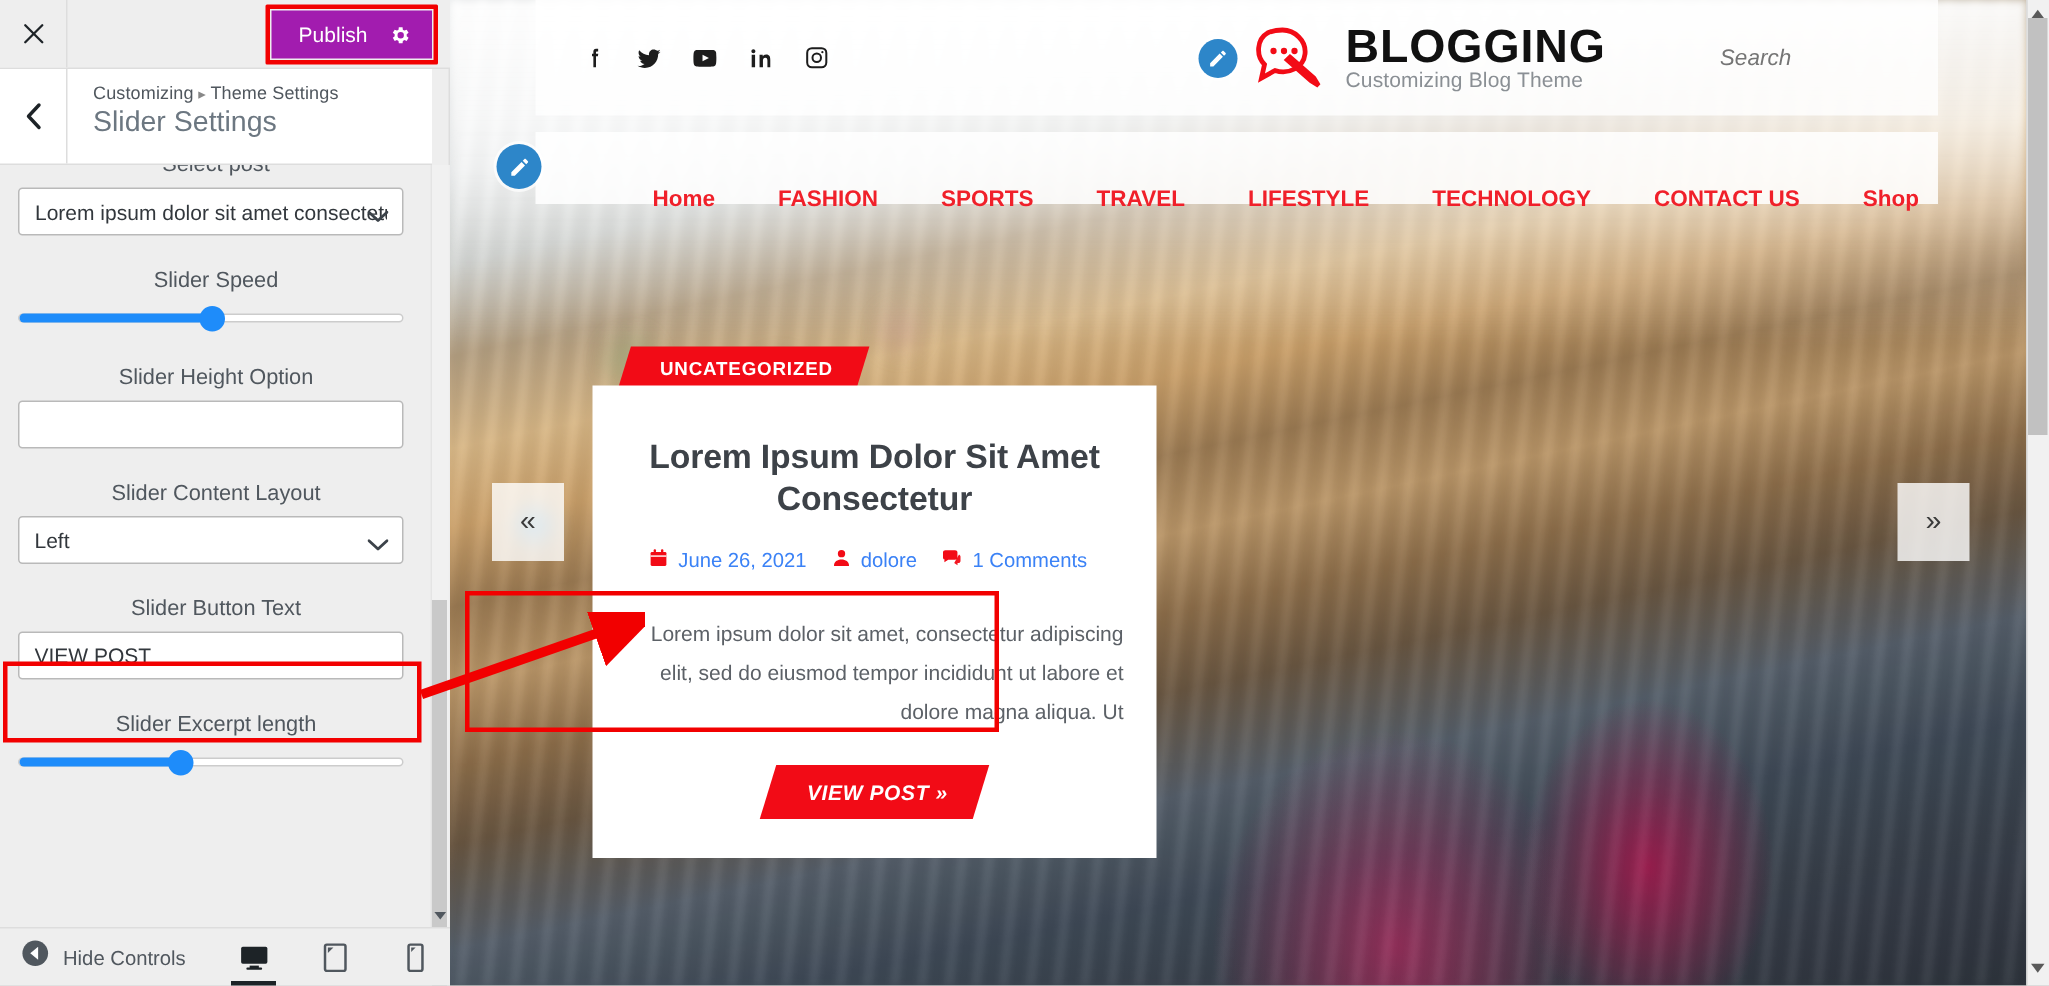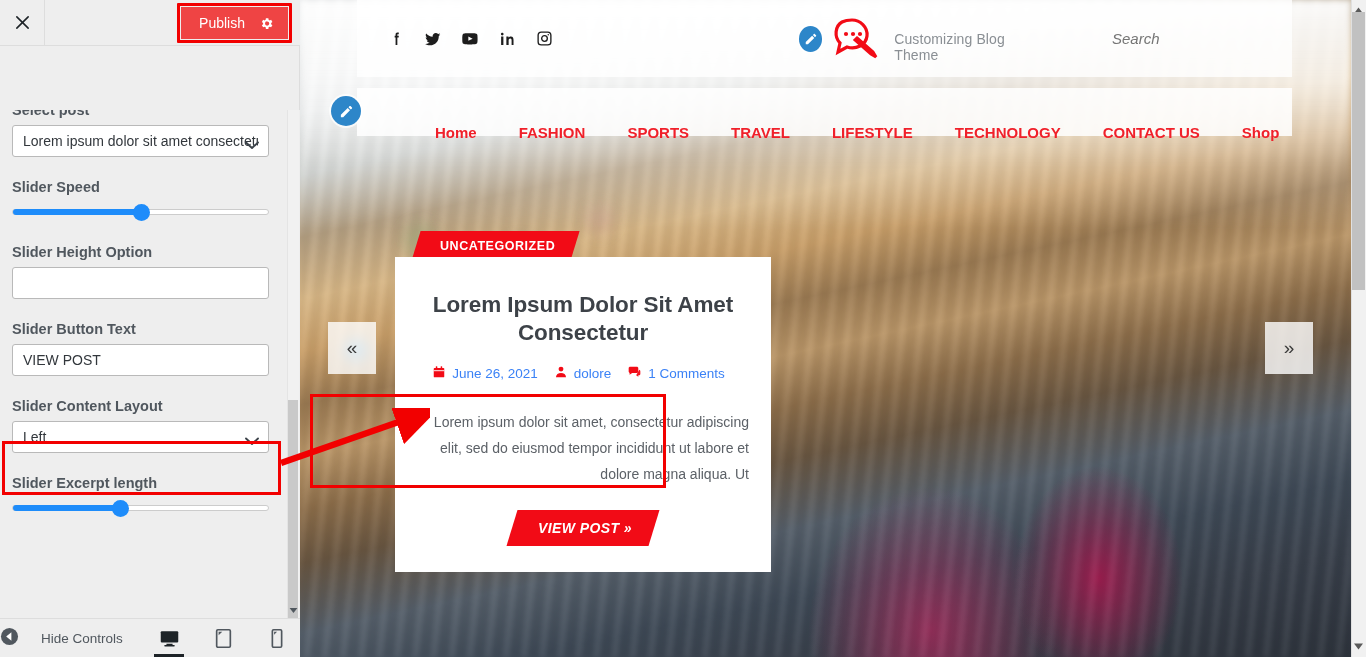--- a/index.html
+++ b/index.html
@@ -28,21 +28,21 @@
     width: 45px; height: 45px; display: flex; align-items: center; justify-content: center;
     border-right: 1px solid #ddd; background: #eeeeee; cursor: pointer;
   }
   .cz-close svg { display:block; }
   .cz-publish-wrap {
     position: absolute; right: 8px; top: 3px;
     border: 3px solid #f20000; padding: 1px; border-radius: 1px;
   }
   .cz-publish {
     display: flex; align-items: center; gap: 14px;
-    background: #ef4444; color: #fff;
+    background: #a21caf; color: #fff;
     font-size: 14px; padding: 8px 14px 8px 18px; border: none;
     cursor: pointer; font-family: "Liberation Sans", sans-serif;
   }
   .cz-publish .gear { display:flex; align-items:center; }
 
   .cz-header {
     position: absolute; left: 0; top: 46px; width: 288px; height: 64px;
     background: #fff; border-bottom: 1px solid #ddd;
     display: flex; align-items: stretch;
   }
@@ -56,21 +56,22 @@
   .cz-panel-title { font-size: 19px; color: #6c7781; font-weight: 400; margin-top: 2px; }
 
   .cz-body {
     position: absolute; left: 0; top: 110px; width: 300px; height: 508px;
     background: #eeeeee; overflow: hidden;
   }
   .cz-scroll { position: relative; padding: 0 12px; width: 288px; }
   .ctrl { padding: 0 0 22px 0; }
   .ctrl-label {
     display: block; font-size: 14.5px; color: #50575e; margin-bottom: 7px;
-    font-weight: 700;
+    font-weight: 400;
+    text-align: center;
   }
   .ctrl-label.clipped { margin-top: -8px; }
   select.ctrl-input, input.ctrl-input {
     width: 257px; height: 32px;
     border: 1px solid #b9b9b9; border-radius: 3px;
     background: #fff; font-size: 14px; color: #32373c;
     padding: 0 10px; font-family: "Liberation Sans", sans-serif;
     -webkit-appearance: none; appearance: none;
   }
   .sel-wrap { position: relative; width: 257px; }
@@ -111,21 +112,21 @@
   .cz-sb-down {
     position: absolute; right: 1px; bottom: 2px; width: 10px; height: 12px;
     display: flex; align-items: center; justify-content: center;
   }
 
   .cz-footer {
     position: absolute; left: 0; bottom: 0; width: 300px; height: 39px;
     background: #eeeeee; border-top: 1px solid #ddd;
     display: flex; align-items: center;
   }
-  .hide-controls { display: flex; align-items: center; gap: 22px; padding-left: 0; cursor: pointer; }
+  .hide-controls { display: flex; align-items: center; gap: 9px; padding-left: 14px; cursor: pointer; }
   .hide-controls .lbl { font-size: 13.5px; color: #50575e; }
   .devices { position: absolute; right: 10px; top: 0; height: 39px; display: flex; align-items: center; gap: 28px; }
   .dev { width: 26px; height: 39px; display: flex; align-items: center; justify-content: center; cursor: pointer; position: relative; }
   .dev.active::after {
     content: ""; position: absolute; left: -2px; bottom: 0; width: 30px; height: 4px; background: #1d2327;
   }
 
   
   #preview {
     position: absolute; left: 300px; top: 0; width: 1051px; height: 657px;
@@ -333,21 +334,21 @@
         <span class="brand-logo">
           <svg width="52" height="46" viewBox="0 0 52 46">
             <path d="M10 6 C3 10 2 21 8 27 L6 36 L15 31 C24 34 34 29 35 20 C36 11 28 4 20 4 C16 4 12 5 10 6 Z" fill="none" stroke="#f20b16" stroke-width="3.2"></path>
             <circle cx="14" cy="18" r="2.1" fill="#f20b16"></circle>
             <circle cx="21" cy="18" r="2.1" fill="#f20b16"></circle>
             <circle cx="28" cy="18" r="2.1" fill="#f20b16"></circle>
             <path d="M25 22 L41 36 L44 41 L39 38 L23 24 Z" fill="none" stroke="#f20b16" stroke-width="3"></path>
           </svg>
         </span>
         <span class="brand-text">
-          <br>
+          <span class="brand-title">BLOGGING</span><br>
           <span class="brand-tag">Customizing Blog Theme</span>
         </span>
       </div>
 
       <div class="searchbox">
         <input class="sinput" placeholder="Search" style="">
 
       </div>
     </div>
 
@@ -446,20 +447,33 @@
           <span>Publish</span>
           <span class="gear">
             <svg width="15" height="15" viewBox="0 0 24 24" fill="#fff">
                 <path d="M19.4 13a7.8 7.8 0 0 0 0-2l2-1.6-2-3.4-2.4 1a7.6 7.6 0 0 0-1.7-1L15 3.4h-4L10.7 6a7.6 7.6 0 0 0-1.7 1l-2.4-1-2 3.4L6.6 11a7.8 7.8 0 0 0 0 2l-2 1.6 2 3.4 2.4-1c.5.4 1.1.7 1.7 1l.3 2.6h4l.3-2.6c.6-.3 1.2-.6 1.7-1l2.4 1 2-3.4L19.4 13zM13 15.4A3.4 3.4 0 1 1 13 8.6a3.4 3.4 0 0 1 0 6.8z"></path>
               </svg>
           </span>
         </button>
       </div>
     </div>
 
+    <div class="cz-header">
+      <div class="cz-back">
+        <svg width="13" height="19" viewBox="0 0 13 19" fill="none" stroke="#1d2327" stroke-width="2.3" stroke-linecap="round" stroke-linejoin="round">
+            <polyline points="10,2 3,9.5 10,17"></polyline>
+          </svg>
+      </div>
+      <div class="cz-titles">
+        <div class="cz-breadcrumb">
+          <span>Customizing</span><span class="sep">▸</span><span>Theme Settings</span>
+        </div>
+        <div class="cz-panel-title">Slider Settings</div>
+      </div>
+    </div>
 
     <div class="cz-body">
       <div class="cz-scroll">
 
         <div class="ctrl">
           <span class="ctrl-label clipped">Select post</span>
           <div class="sel-wrap">
             <input class="ctrl-input" readonly="" value="Lorem ipsum dolor sit amet consectetur" style="">
             <span class="chev">
               <svg width="14" height="9" viewBox="0 0 14 9" fill="none" stroke="#3c434a" stroke-width="1.9" stroke-linecap="round" stroke-linejoin="round">
@@ -478,37 +492,37 @@
             </div>
           </div>
         </div>
 
         <div class="ctrl">
           <span class="ctrl-label">Slider Height Option</span>
           <input class="ctrl-input" value="" style="">
         </div>
 
         <div class="ctrl">
-          <span class="ctrl-label">Slider Button Text</span>
-          <input class="ctrl-input" value="VIEW POST" style="">
-        </div>
-
-        <div class="ctrl">
           <span class="ctrl-label">Slider Content Layout</span>
           <div class="sel-wrap">
             <input class="ctrl-input" readonly="" value="Left" style="">
             <span class="chev">
               <svg width="14" height="9" viewBox="0 0 14 9" fill="none" stroke="#3c434a" stroke-width="1.9" stroke-linecap="round" stroke-linejoin="round">
                   <polyline points="1,1.5 7,7 13,1.5"></polyline>
                 </svg>
             </span>
           </div>
         </div>
 
         <div class="ctrl">
+          <span class="ctrl-label">Slider Button Text</span>
+          <input class="ctrl-input" value="VIEW POST" style="">
+        </div>
+
+        <div class="ctrl">
           <span class="ctrl-label">Slider Excerpt length</span>
           <div class="range-row">
             <div class="range">
               <div class="fill" id="fill-excerpt" style="width: 42%;"></div>
               <div class="thumb" id="thumb-excerpt" style="left: 42%;"></div>
             </div>
           </div>
         </div>
 
 

